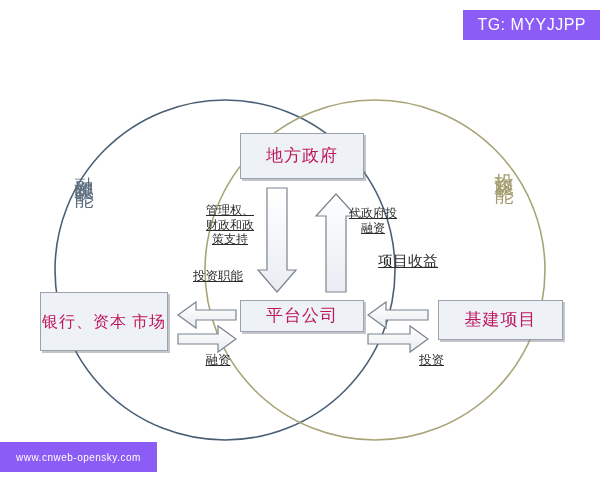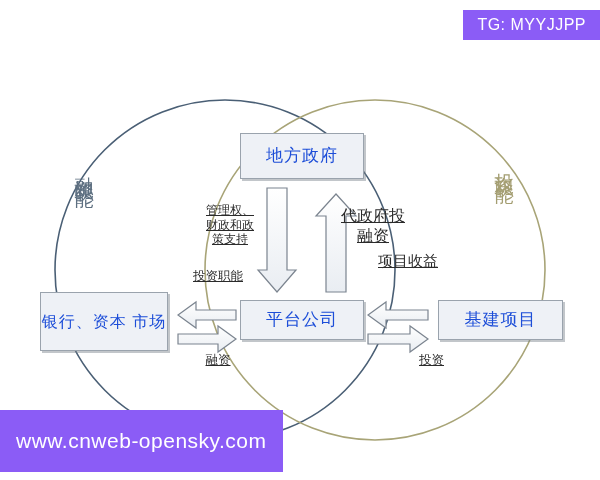--- a/index.html
+++ b/index.html
@@ -39,45 +39,45 @@
     right: 0;
     top: 10px;
     height: 30px;
     padding: 0 14px;
     font-size: 16px;
   }
   #site-chip {
     left: 0;
     bottom: 8px;
     height: 30px;
-    padding: 16px 16px;
-    font-size: 21px;
+    padding: 0 16px;
+    font-size: 10px;
   }
 
   
   .node-box {
     position: absolute;
     box-sizing: border-box;
     background: #eef1f6;
     border: 1px solid #9aa3ad;
     box-shadow: 2px 2px 0 rgba(120,128,138,.45);
     display: flex;
     align-items: center;
     justify-content: center;
     text-align: center;
-    color: #1d4ed8;
-    font-family: Liberation Sans, sans-serif;
+    color: #be185d;
+    font-family: Liberation Serif, serif;
     font-size: 17px;
     line-height: 1.25;
     letter-spacing: 1px;
     z-index: 5;
   }
   #box-gov      { left: 240px; top: 133px; width: 124px; height: 46px; }
   #box-bank     { left: 40px;  top: 292px; width: 128px; height: 59px; font-size: 16px; }
-  #box-platform { left: 240px; top: 300px; width: 124px; height: 40px; }
+  #box-platform { left: 240px; top: 300px; width: 124px; height: 32px; }
   #box-infra    { left: 438px; top: 300px; width: 125px; height: 40px; }
 
   
   .circle-label {
     position: absolute;
     writing-mode: vertical-rl;
     text-orientation: upright;
     font-family: "DejaVu Serif", "Liberation Serif", serif;
     font-size: 19px;
     letter-spacing: 4px;
@@ -92,21 +92,21 @@
     position: absolute;
     font-family: "DejaVu Serif", "Liberation Serif", serif;
     color: #2b2b2b;
     line-height: 1.22;
     text-align: center;
     z-index: 6;
     white-space: pre-line;
     text-decoration: underline;
   }
   #cap-mgmt      { left: 197px; top: 203px; width: 66px; font-size: 12px; }
-  #cap-proxy     { left: 340px; top: 206px; width: 66px; font-size: 16px; }
+  #cap-proxy     { left: 340px; top: 206px; width: 66px; font-size: 12px; }
   #cap-repay     { left: 182px; top: 268px; width: 72px; font-size: 12.5px; }
   #cap-finance   { left: 182px; top: 352px; width: 72px; font-size: 12.5px; }
   #cap-revenue   { left: 372px; top: 252px; width: 72px; font-size: 15px; }
   #cap-invest    { left: 372px; top: 352px; width: 72px; font-size: 12.5px; text-align: right; }
 </style>
 </head>
 <body>
 
 <div id="stage">
 

